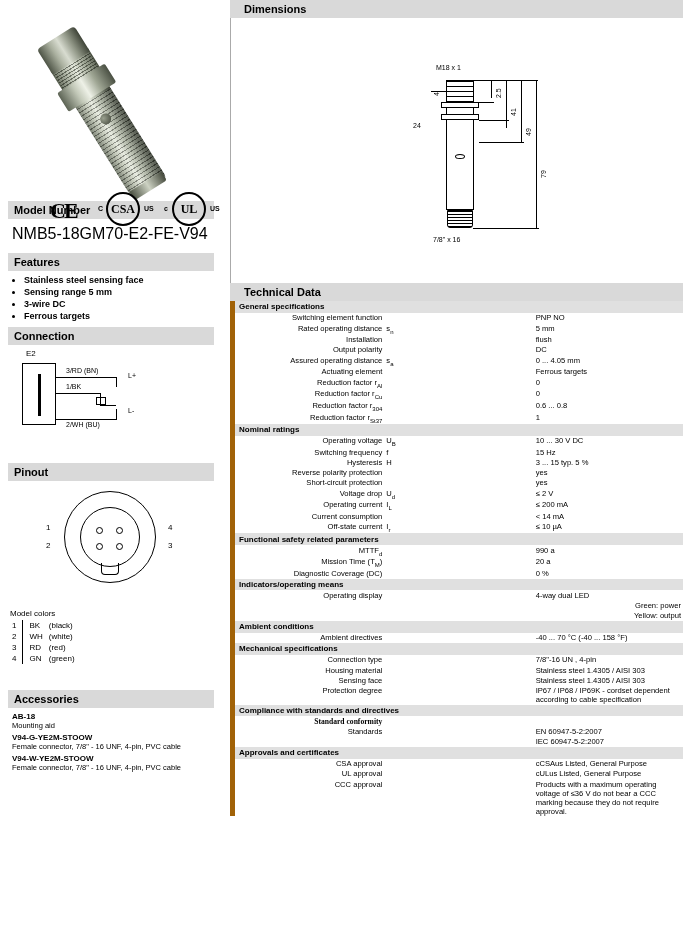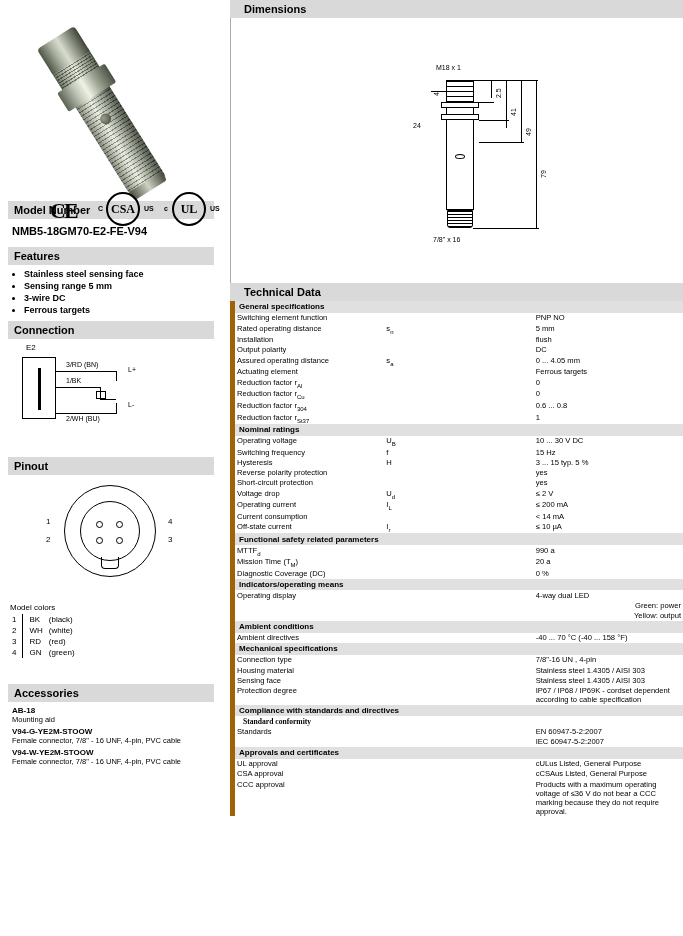--- a/index.html
+++ b/index.html
@@ -19,21 +19,21 @@
     position:absolute; left:0; top:0; width:222px; height:936px;
     padding: 0 8px;
   }
   .sec-head {
     background:#d9d9d9;
     font-weight:bold; font-size:11px;
     padding:3px 6px;
     margin-top:6px;
   }
   .sec-body { padding:4px 4px 6px 4px; }
-  .model-num { font-weight:bold; font-size:11px; padding:6px 4px 4px 4px; }
+  .model-num { font-weight:normal; font-size:16px; padding:6px 4px 4px 4px; }
 
   ul.features { margin:4px 0 2px 0; padding-left:16px; }
   ul.features li { font-weight:bold; font-size:9px; margin-bottom:2px; }
 
   
   .photo-wrap { position:relative; height:195px; }
   .sensor {
     position:absolute; left:10px; top:8px;
     width:168px; height:178px;
     transform: rotate(-32deg);
@@ -143,21 +143,21 @@
   .dimline { position:absolute; background:#000; }
   .dimtxt { position:absolute; font-size:7px; }
   .dimtxt.vert { transform: rotate(-90deg); transform-origin: 0 0; }
 
   
   .tdata { border-left:5px solid #a16207; }
   table.td { width:100%; border-collapse:collapse; font-size:7.6px; table-layout:fixed; }
   table.td td { padding:0.6px 2px; vertical-align:top; }
   tr.grp td { background:#e0e0e0; font-weight:bold; font-size:8px; padding:1.4px 4px; }
   tr.sub td { font-weight:bold; padding-left:8px;font-family:Liberation Serif, serif; }
-  td.c1 { padding-left:16px; width:176px; }
+  td.c1 { padding-left:16px; width:176px;text-align:right; }
   td.c2 { width:26px; }
   td.c3 { width:auto; }
   .sub-s { font-size:6px; vertical-align:sub; }
 </style>
 </head>
 <body>
 
 <div class="page">
 
   <div class="left-col">
@@ -505,28 +505,28 @@
             </tr>
             <tr>
               <td class="c1"></td>
               <td class="c2"></td>
               <td class="c3">IEC 60947-5-2:2007</td>
             </tr>
             <tr class="grp">
               <td colspan="3">Approvals and certificates</td>
             </tr>
             <tr>
+              <td class="c1">CSA approval</td>
+              <td class="c2"></td>
+              <td class="c3">cCSAus Listed, General Purpose</td>
+            </tr>
+            <tr>
               <td class="c1">UL approval</td>
               <td class="c2"></td>
               <td class="c3">cULus Listed, General Purpose</td>
-            </tr>
-            <tr>
-              <td class="c1">CSA approval</td>
-              <td class="c2"></td>
-              <td class="c3">cCSAus Listed, General Purpose</td>
             </tr>
             <tr>
               <td class="c1">CCC approval</td>
               <td class="c2"></td>
               <td class="c3">Products with a maximum operating voltage of ≤36 V do not bear a CCC marking because they do not require approval.</td>
             </tr>
           </tbody>
       </table>
     </div>
   </div>

